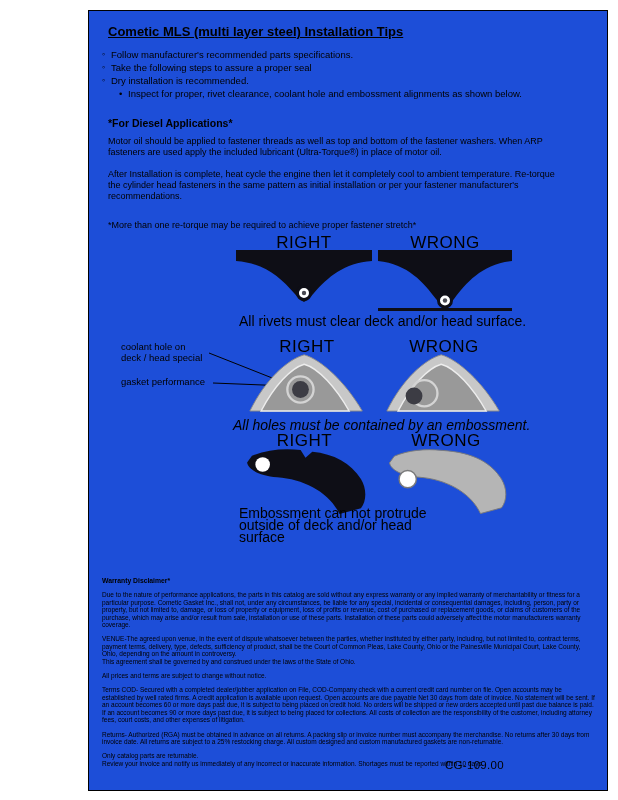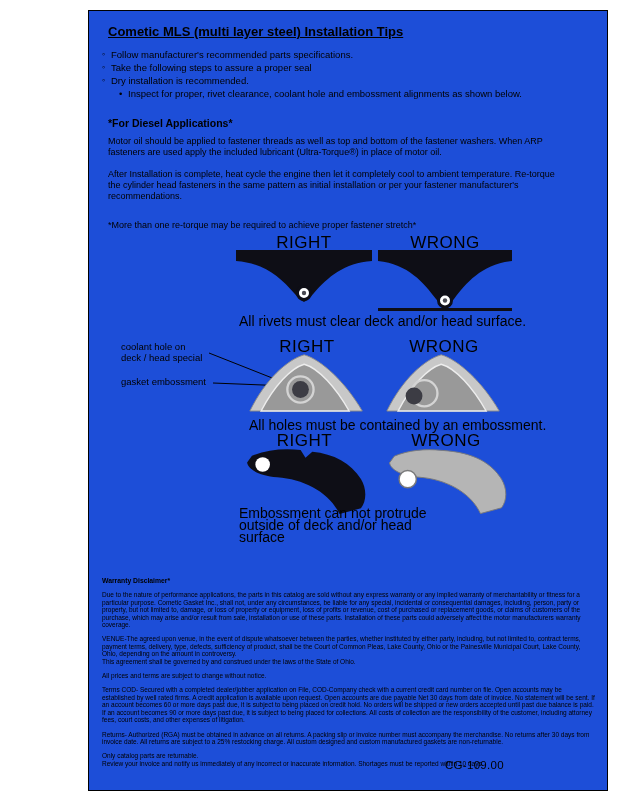--- a/index.html
+++ b/index.html
@@ -75,40 +75,40 @@
   </svg>
   <div class="caption" style="left:150px; top:304px;">All rivets must clear deck and/or head surface.</div>
 
   <div class="dlabel" style="left:159px; top:326px; width:118px;">RIGHT</div>
   <div class="dlabel" style="left:296px; top:326px; width:118px;">WRONG</div>
 
   <div class="side-label" style="left:32px; top:331px;">
     <div>coolant hole on</div>
     <div>deck / head special</div>
   </div>
-  <div class="side-label" style="left:32px; top:366px;">gasket embossment</div>
+  <div class="side-label" style="left:32px; top:366px;">gasket performance</div>
 
   <svg class="dshape" style="left:0px; top:328px;" width="300" height="90" viewBox="0 0 300 90">
     <line x1="120" y1="14" x2="206" y2="48" stroke="#000" stroke-width="1"></line>
     <line x1="124" y1="44" x2="199" y2="47" stroke="#000" stroke-width="1"></line>
   </svg>
 
   <svg class="dshape" style="left:159px; top:340px;" width="118" height="62" viewBox="0 0 126 64">
     <path d="M2,63 C18,30 42,8 60,3 C78,8 104,32 122,63 Z" fill="#c8c8c8" stroke="#8a8a8a" stroke-width="1"></path>
     <path d="M14,63 C28,36 46,17 60,13 C75,17 94,38 108,63 Z" fill="#999999" stroke="#ededed" stroke-width="1.5"></path>
     <circle cx="56" cy="40" r="14" fill="none" stroke="#d4d4d4" stroke-width="2.5"></circle>
     <circle cx="56" cy="40" r="9" fill="#3c3c44"></circle>
   </svg>
   <svg class="dshape" style="left:296px; top:340px;" width="118" height="62" viewBox="0 0 126 64">
     <path d="M2,63 C18,30 42,8 60,3 C78,8 104,32 122,63 Z" fill="#c8c8c8" stroke="#8a8a8a" stroke-width="1"></path>
     <path d="M14,63 C28,36 46,17 60,13 C75,17 94,38 108,63 Z" fill="#999999" stroke="#ededed" stroke-width="1.5"></path>
     <circle cx="42" cy="44" r="14" fill="none" stroke="#d4d4d4" stroke-width="2.5"></circle>
     <circle cx="31" cy="47" r="9" fill="#3c3c44"></circle>
   </svg>
-  <div class="caption" style="left:160px; top:408px;">All holes must be contained by an embossment.</div>
+  <div class="caption" style="left:144px; top:408px;font-style:italic;">All holes must be contained by an embossment.</div>
 
   <div class="dlabel" style="left:147px; top:420px; width:137px;">RIGHT</div>
   <div class="dlabel" style="left:290px; top:420px; width:134px;">WRONG</div>
 
   <svg class="dshape" style="left:147px; top:435px;" width="137" height="72" viewBox="0 0 140 74">
     <path d="M16,10 C30,4 48,2 66,4 L71,12 L78,6 C100,8 118,18 128,34 C134,44 134,56 128,64 L106,70 C96,48 70,34 42,32 C24,31 12,24 11,17 Z" fill="#0e0e16"></path>
     <circle cx="27" cy="19" r="7.5" fill="#ffffff"></circle>
   </svg>
   <svg class="dshape" style="left:290px; top:435px;" width="134" height="72" viewBox="0 0 140 74">
     <path d="M16,10 C30,4 48,2 66,4 C100,6 118,18 128,34 C134,44 134,56 128,64 L106,70 C96,48 70,34 42,32 C24,31 12,24 11,17 Z" fill="#b5b5b5" stroke="#7a7a7a" stroke-width="1"></path>

